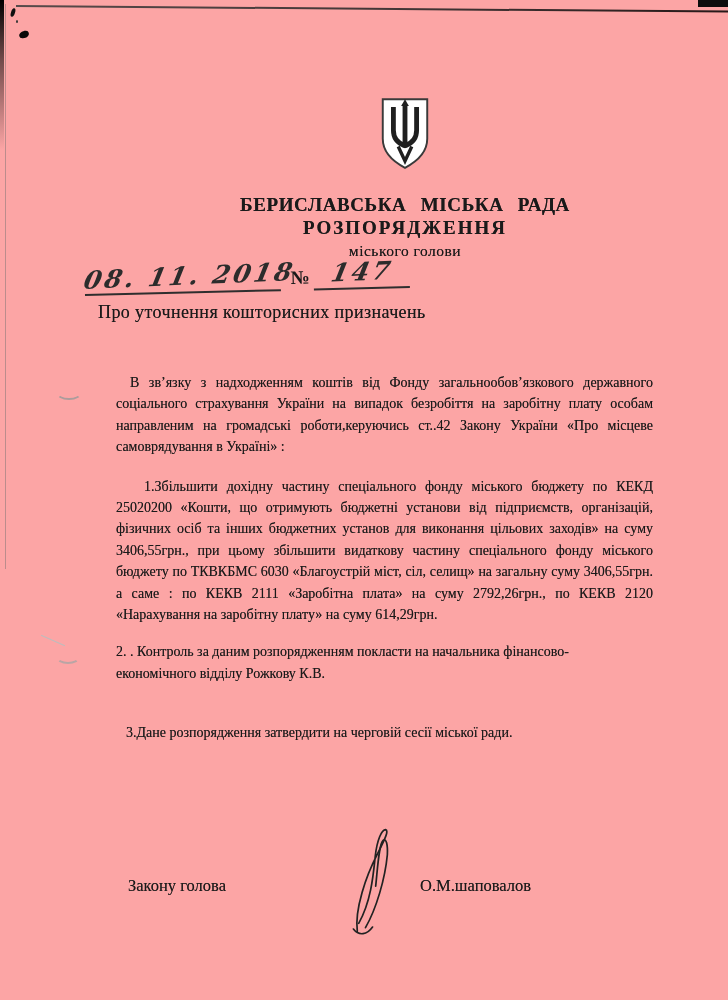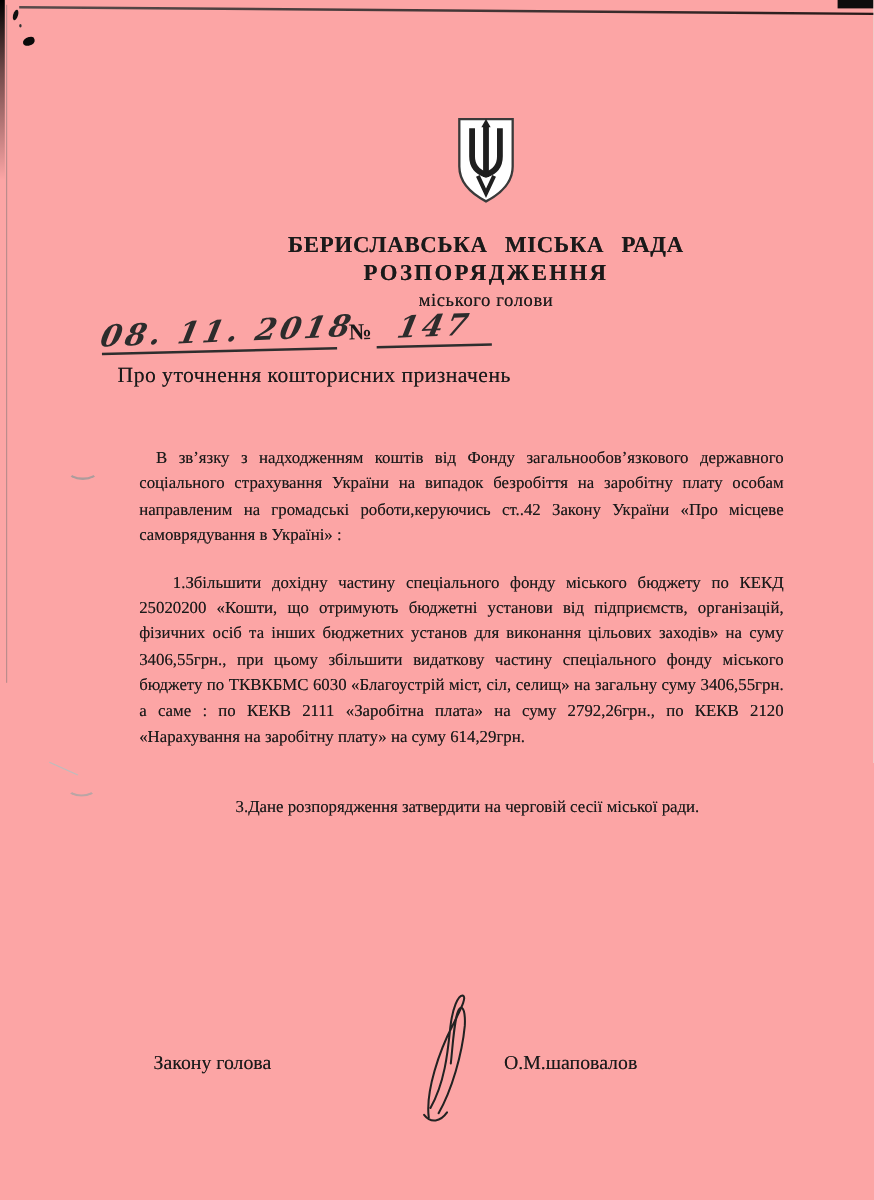--- a/index.html
+++ b/index.html
@@ -51,21 +51,21 @@
   
   .subject{position:absolute;left:98px;top:302px;font-size:18px;letter-spacing:.4px;
     text-shadow:0 0 .5px rgba(20,20,20,.65);}
   
   .bodytext{position:absolute;left:116px;top:372px;width:537px;font-size:14px;
     line-height:21.4px;text-shadow:0 0 .45px rgba(25,25,25,.6);}
   .bodytext p{margin:0;}
   .p-intro{text-align:justify;text-indent:14px;}
   .p-item1{text-align:justify;text-indent:28px;margin-top:18px !important;}
   .p-item2{margin-top:16px !important;max-width:485px;}
-  .p-item3{margin-top:38px !important;text-indent:10px;text-align:center;}
+  .p-item3{margin-top:38px !important;text-indent:10px;}
   
   .sigrow{position:absolute;left:128px;top:876px;width:520px;font-size:16.5px;
     text-shadow:0 0 .45px rgba(25,25,25,.6);}
   .sig-title{position:absolute;left:0;top:0;}
   .sig-name{position:absolute;left:292px;top:0;}
   .squiggle{position:absolute;left:346px;top:824px;}
 </style>
 </head>
 <body>
 
@@ -99,20 +99,21 @@
 
   <div class="dateline">
     <span class="seg seg-date"><span class="hand">08. 11. 2018</span></span><span class="numsign">№</span><span class="seg seg-num"><span class="hand">147</span></span>
   </div>
 
   <div class="subject">Про уточнення кошторисних призначень</div>
 
   <div class="bodytext">
     <p class="p-intro">В зв’язку з надходженням коштів від Фонду загальнообов’язкового державного соціального страхування України на випадок безробіття на заробітну плату особам направленим на громадські роботи,керуючись ст..42 Закону України «Про місцеве самоврядування в Україні» :</p>
     <p class="p-item1">1.Збільшити дохідну частину спеціального фонду міського бюджету по КЕКД 25020200 «Кошти, що отримують бюджетні установи від підприємств, організацій, фізичних осіб та інших бюджетних установ для виконання цільових заходів» на суму 3406,55грн., при цьому збільшити видаткову частину спеціального фонду міського бюджету по ТКВКБМС 6030 «Благоустрій міст, сіл, селищ» на загальну суму 3406,55грн. а саме : по КЕКВ 2111 «Заробітна плата» на суму 2792,26грн., по КЕКВ 2120 «Нарахування на заробітну плату» на суму 614,29грн.</p>
+    <p class="p-item2">2. . Контроль за даним розпорядженням покласти на начальника фінансово-економічного відділу  Рожкову К.В.</p>
     <p class="p-item3">3.Дане розпорядження затвердити на черговій сесії міської ради.</p>
   </div>
 
   <div class="sigrow">
     <span class="sig-title">Закону голова</span>
     <span class="sig-name">О.М.шаповалов</span>
   </div>
 
   <svg class="squiggle" width="54" height="112" viewBox="0 0 54 112">
     <g fill="none" stroke="#222" stroke-width="1.7" stroke-linecap="round" transform="rotate(3 27 56)">

